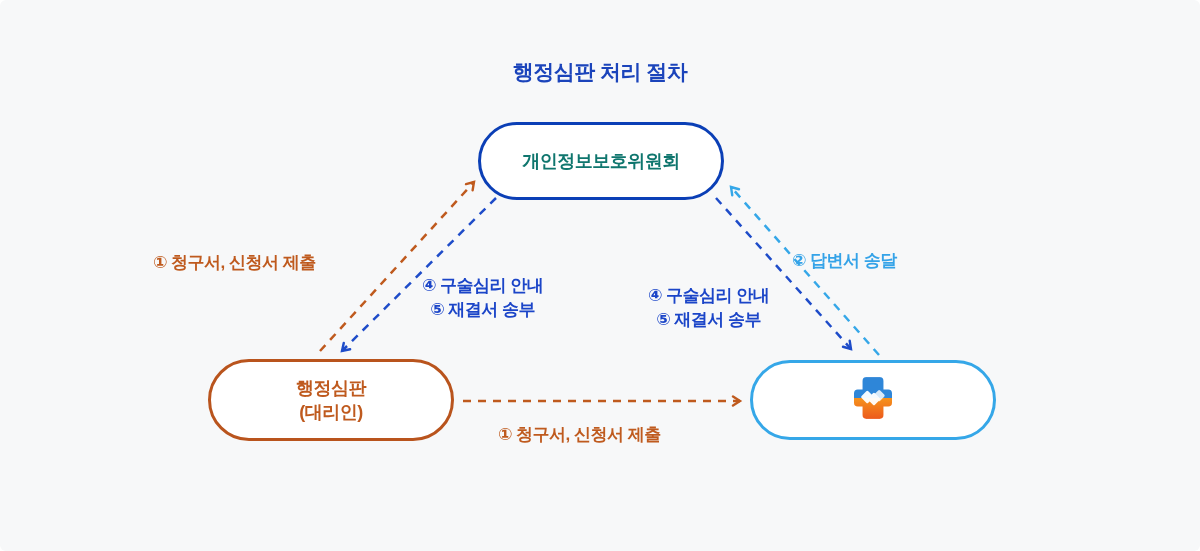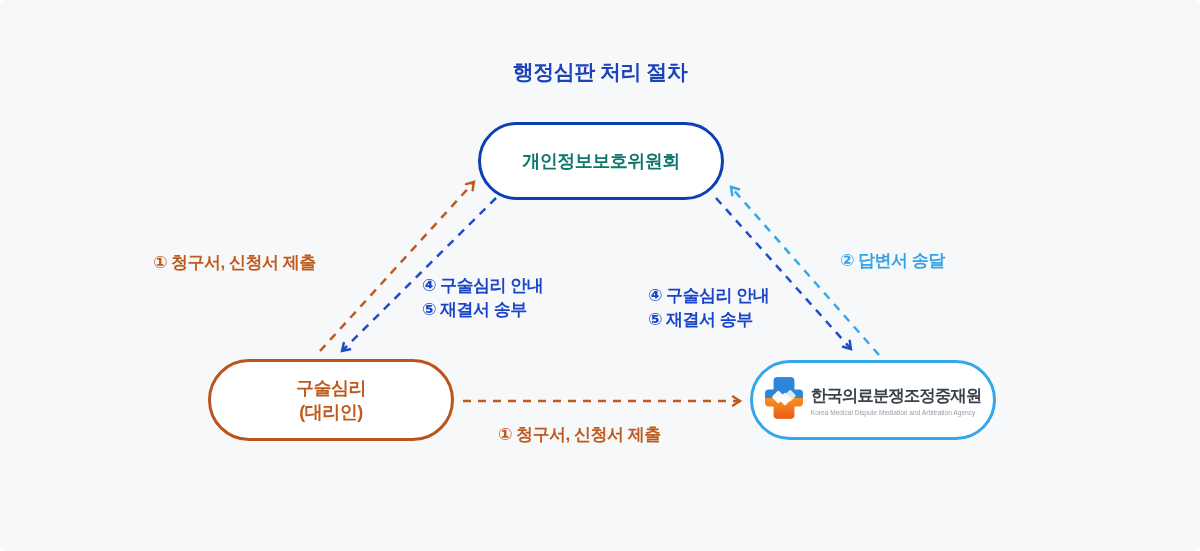--- a/index.html
+++ b/index.html
@@ -26,28 +26,28 @@
     line-height:24px;letter-spacing:-0.5px;
   }
   .node-agency{
     left:750px;top:360px;width:246px;height:80px;
     border:3px solid #35a7e8;gap:8px;padding:0 10px;
   }
   .agency-text{display:flex;flex-direction:column;align-items:flex-start;text-align:left;}
   .agency-name{font-size:16.5px;font-weight:bold;color:#3b4149;letter-spacing:-1px;white-space:nowrap;}
   .agency-sub{font-size:6.6px;color:#9aa0a8;margin-top:2px;white-space:nowrap;}
   .logo{flex:0 0 auto;}
-  .edge-label{position:absolute;font-size:17px;font-weight:bold;letter-spacing:-0.5px;white-space:nowrap;}
+  .edge-label{position:absolute;font-size:17px;font-weight:bold;letter-spacing:-0.5px;white-space:nowrap;text-align:center;}
   .lbl-orange{color:#bf5a1e;}
   .lbl-blue{color:#1b45c8;}
   .lbl-sky{color:#35a3e8;}
   .lbl-left{left:153px;top:251px;}
   .lbl-midleft{left:422px;top:274px;line-height:24px;}
   .lbl-midright{left:648px;top:284px;line-height:24px;}
-  .lbl-right{left:840px;top:249px;}
+  .lbl-right{left:792px;top:249px;}
   .lbl-bottom{left:498px;top:423px;}
   svg.arrows{position:absolute;left:0;top:0;}
 </style>
 </head>
 <body>
 
 <div class="card">
 
   <div class="title">행정심판 처리 절차</div>
 
@@ -69,21 +69,21 @@
     <line x1="879" y1="355" x2="731" y2="187" stroke="#35a7e8" stroke-width="2.5" stroke-dasharray="8 7" marker-end="url(#m-sky)"></line>
     <line x1="463" y1="401" x2="740" y2="401" stroke="#bf5a1e" stroke-width="2.5" stroke-dasharray="8 7" marker-end="url(#m-orange)"></line>
   </svg>
 
   <div class="node node-commission">
     <span>개인정보보호위원회</span>
   </div>
 
   <div class="node node-subject">
     <span>
-      <span>구술심리</span><br>
+      <span>행정심판</span><br>
       <span>(대리인)</span>
     </span>
   </div>
 
   <div class="node node-agency">
     <span class="logo">
       <svg width="38" height="44" viewBox="0 0 40 44">
         <defs>
           <clipPath id="crossClip">
             <path d="M13,0 h14 a4,4 0 0 1 4,4 v9 h5 a4,4 0 0 1 4,4 v10 a4,4 0 0 1 -4,4 h-5 v9 a4,4 0 0 1 -4,4 h-14 a4,4 0 0 1 -4,-4 v-9 h-5 a4,4 0 0 1 -4,-4 v-10 a4,4 0 0 1 4,-4 h5 v-9 a4,4 0 0 1 4,-4 z"></path>
@@ -97,24 +97,20 @@
           <rect x="0" y="0" width="40" height="22" fill="#2e86d8"></rect>
           <rect x="0" y="22" width="40" height="22" fill="url(#ogr)"></rect>
           <g fill="#ffffff" opacity="0.96">
             <rect x="9" y="16" width="10" height="10" rx="1.5" transform="rotate(45 14 21)"></rect>
             <rect x="16" y="18" width="10" height="10" rx="1.5" transform="rotate(45 21 23)"></rect>
             <rect x="22" y="15" width="9" height="9" rx="1.5" transform="rotate(45 26.5 19.5)" opacity="0.85"></rect>
           </g>
         </g>
       </svg>
     </span>
-    <span class="agency-text">
-      <span class="agency-name">한국의료분쟁조정중재원</span>
-      <span class="agency-sub">Korea Medical Dispute Mediation and Arbitration Agency</span>
-    </span>
   </div>
 
   <div class="edge-label lbl-orange lbl-left">① 청구서, 신청서 제출</div>
 
   <div class="edge-label lbl-blue lbl-midleft">
     <div>④ 구술심리 안내</div>
     <div>⑤ 재결서 송부</div>
   </div>
 
   <div class="edge-label lbl-blue lbl-midright">

